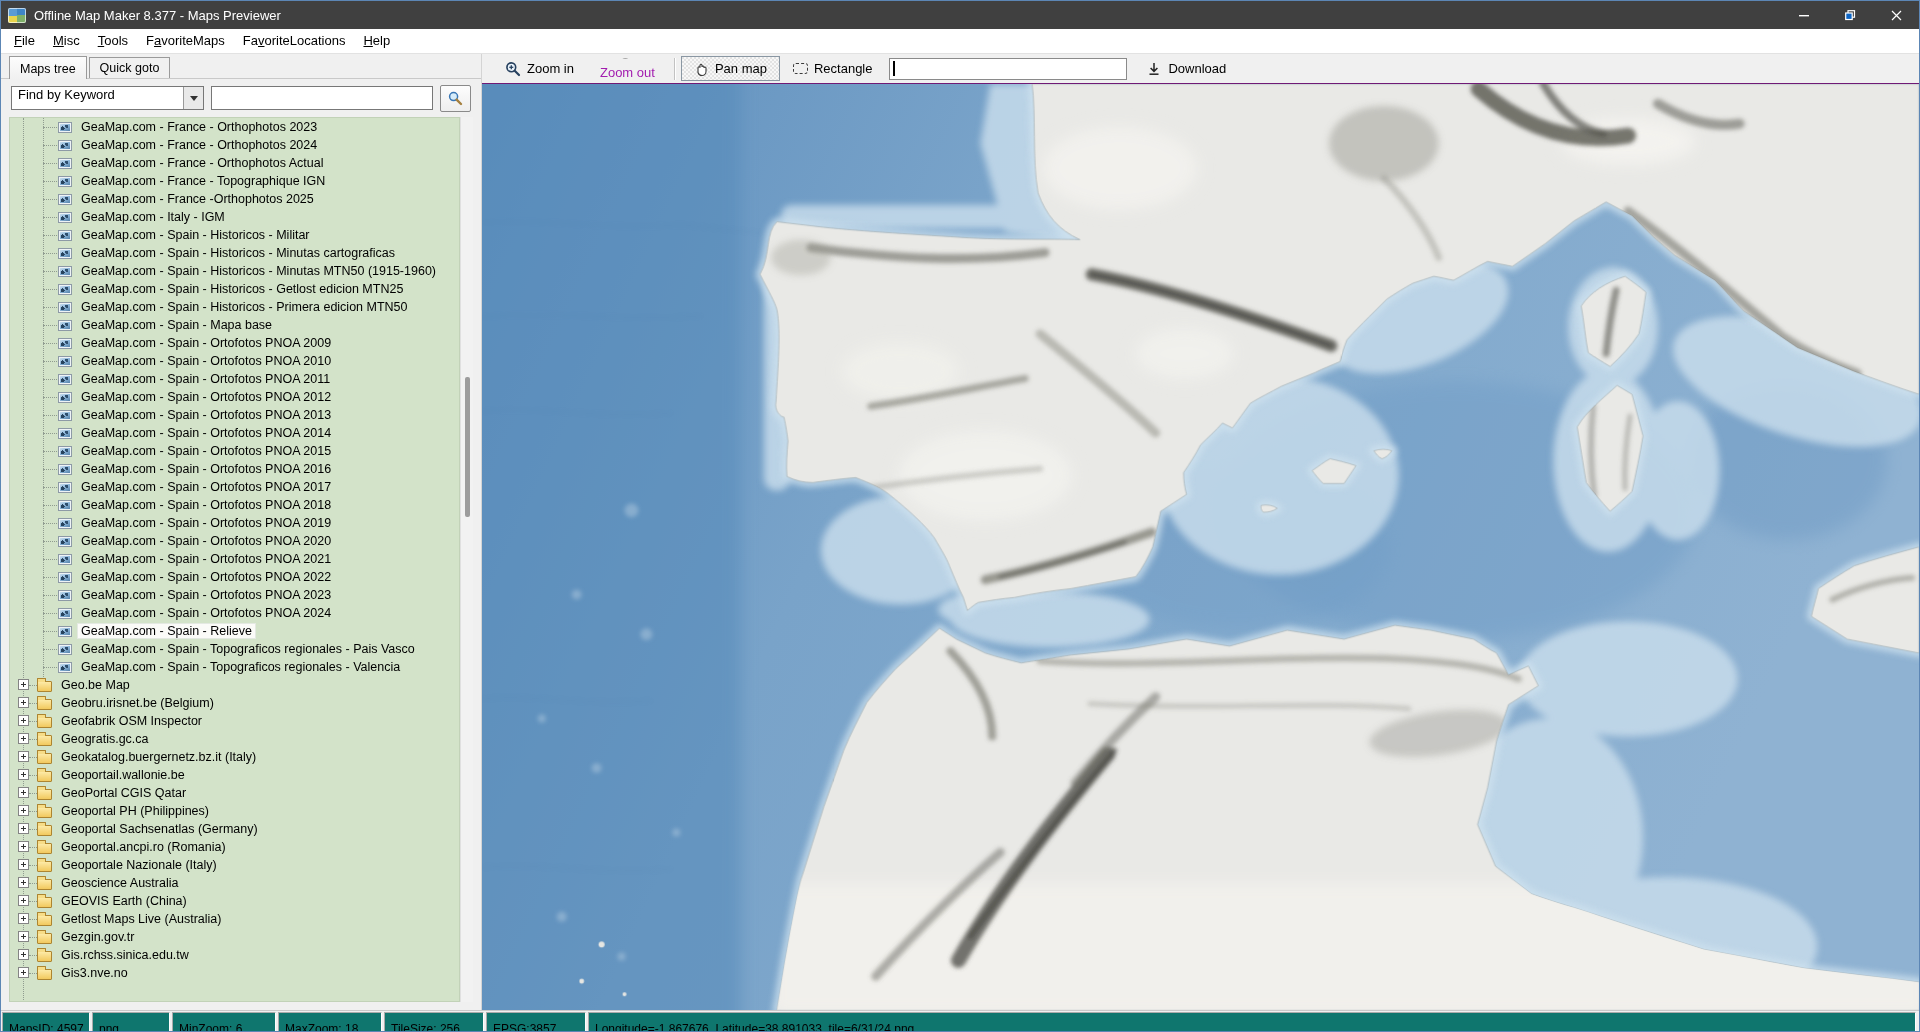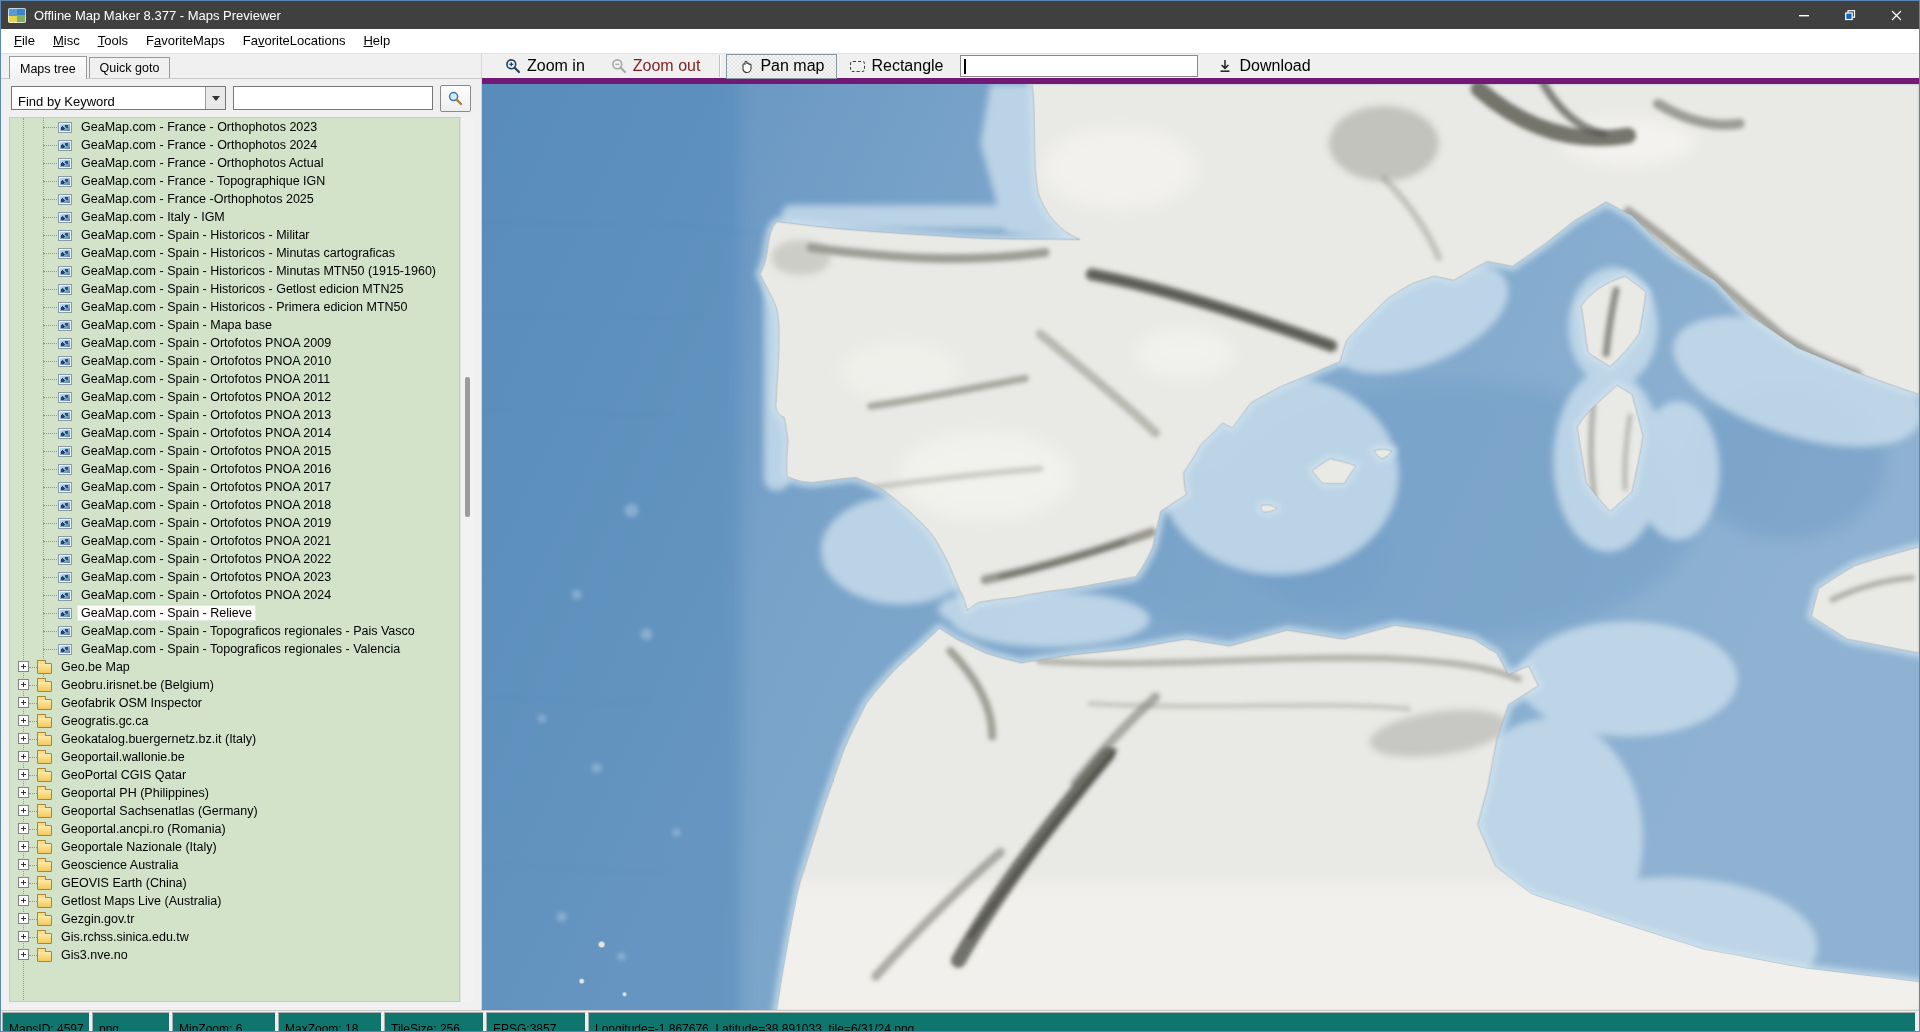--- a/index.html
+++ b/index.html
@@ -22,21 +22,21 @@
   .ukey{text-decoration:underline;}
   
   .content{display:flex;height:956px;background:#f0f0f0;}
   .left-panel{width:481px;flex:none;background:#f0f0f0;display:flex;flex-direction:column;
     border-right:1px solid #d4d4d4;}
   .tabbar{height:25px;display:flex;align-items:flex-end;padding-left:8px;border-bottom:1px solid #c9c9c9;}
   .tab{font-size:12.5px;padding:3px 10px 3px 10px;border:1px solid #9a9a9a;border-bottom:none;
     background:#f0f0f0;margin-right:2px;position:relative;}
   .tab.active{background:linear-gradient(#fdfdfd,#f0f0f0);padding-top:5px;margin-bottom:-1px;z-index:2;}
   .findrow{height:38px;display:flex;align-items:center;gap:7px;padding:0 10px 0 10px;}
-  .combo{width:215px;height:24px;border:1px solid #777;background:#fff;display:flex;align-items:flex-end;}
+  .combo{width:193px;height:24px;border:1px solid #777;background:#fff;display:flex;align-items:flex-start;}
   .combo-text{flex:1;font-size:13px;padding-left:6px;white-space:nowrap;overflow:hidden;}
   .combo-btn{width:20px;height:22px;background:#e9e9e9;border-left:1px solid #9a9a9a;
     display:flex;align-items:center;justify-content:center;}
   .combo-arrow{width:0;height:0;border-left:4px solid transparent;border-right:4px solid transparent;
     border-top:5px solid #333;}
   .find-input{flex:1;height:24px;border:1px solid #777;background:#fff;font-size:13px;padding:0 4px;
     font-family:"Liberation Sans",sans-serif;}
   .find-btn{width:31px;height:27px;border:1px solid #8a8a8a;background:linear-gradient(#fdfdfd,#eee);
     border-radius:2px;display:flex;align-items:center;justify-content:center;flex:none;}
   
@@ -64,23 +64,23 @@
     border:1px solid #ad8530;border-radius:1px;position:relative;margin-top:2px;}
   .ticon.folder::before{content:"";position:absolute;left:-1px;top:-4px;width:7px;height:3px;
     background:#f7dd88;border:1px solid #ad8530;border-bottom:none;border-radius:1px 1px 0 0;}
   .tlabel{padding:0 3px;}
   .trow.sel .tlabel{background:#fbfbf8;box-shadow:0 0 0 1px #e4e9e2;}
   .vscroll{width:13px;flex:none;background:#f2f2f2;position:relative;border-left:1px solid #e0e0e0;}
   .vthumb{position:absolute;left:4px;width:5px;top:260px;height:140px;background:#9c9c9c;border-radius:2px;}
   
   .right-panel{flex:1;display:flex;flex-direction:column;min-width:0;}
   .maptoolbar{height:30px;background:#f0f0f0;display:flex;align-items:center;padding-left:10px;
-    font-size:16px;border-bottom:6px solid #701a75;}
+    font-size:13px;border-bottom:1px solid #701a75;}
   .tbtn{display:flex;align-items:center;gap:6px;padding:0 12px;height:25px;border:1px solid transparent;}
-  .tbtn.disabled{color:#7f1d1d;}
+  .tbtn.disabled{color:#a21caf;flex-direction:column;}
   .tbtn.checked{border:1px solid #8a97a3;background-color:#ececec;
     background-image:repeating-conic-gradient(#f7f7f7 0 25%,#e3e3e3 0 50%);background-size:4px 4px;}
   .tsep{width:1px;height:22px;background:#c2c2c2;margin:0 6px;box-shadow:1px 0 0 #fff;}
   .rect-icon{width:15px;height:11px;border:1.5px dashed #3a3a3a;border-radius:3px;}
   .tool-input{width:238px;height:22px;border:1px solid #8a8a8a;background:#fff;margin-left:4px;
     display:flex;align-items:center;}
   .caret{width:1.5px;height:15px;background:#000;margin-left:3px;}
   .map-area{flex:1;position:relative;min-height:0;background:#7ca6cb;}
   .map-area svg{position:absolute;inset:0;width:100%;height:100%;display:block;}
   
@@ -238,20 +238,24 @@
                 <span class="ticon map"></span>
                 <span class="tlabel">GeaMap.com - Spain - Ortofotos PNOA 2017</span>
               </div>
               <div class="trow map">
                 <span class="ticon map"></span>
                 <span class="tlabel">GeaMap.com - Spain - Ortofotos PNOA 2018</span>
               </div>
               <div class="trow map">
                 <span class="ticon map"></span>
                 <span class="tlabel">GeaMap.com - Spain - Ortofotos PNOA 2019</span>
+              </div>
+              <div class="trow map">
+                <span class="ticon map"></span>
+                <span class="tlabel">GeaMap.com - Spain - Ortofotos PNOA 2020</span>
               </div>
               <div class="trow map">
                 <span class="ticon map"></span>
                 <span class="tlabel">GeaMap.com - Spain - Ortofotos PNOA 2021</span>
               </div>
               <div class="trow map">
                 <span class="ticon map"></span>
                 <span class="tlabel">GeaMap.com - Spain - Ortofotos PNOA 2022</span>
               </div>
               <div class="trow map">

